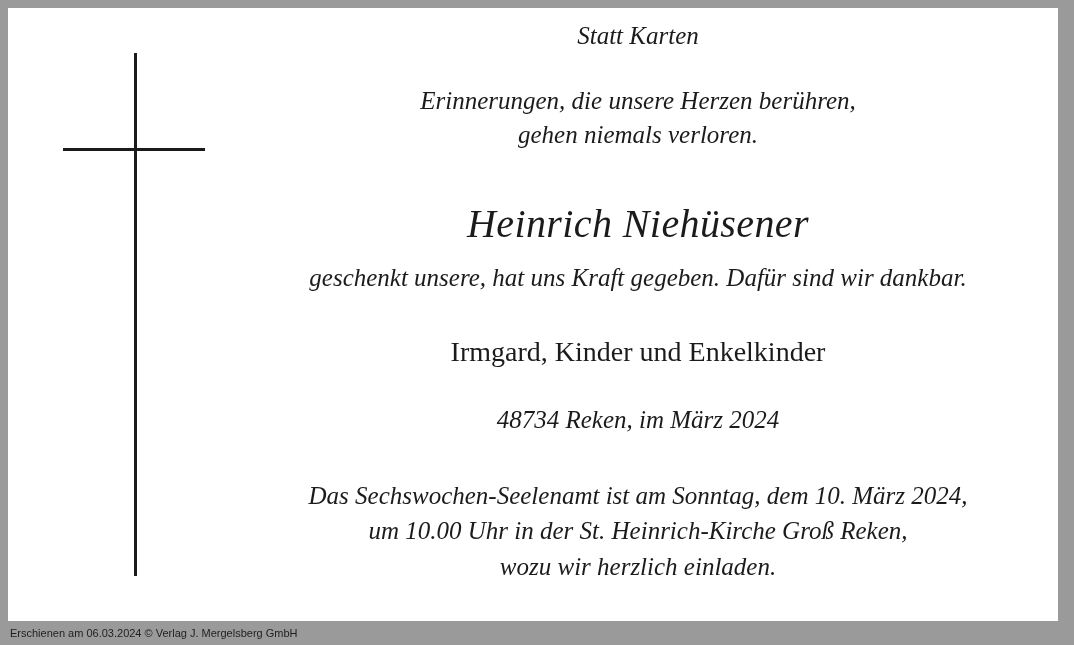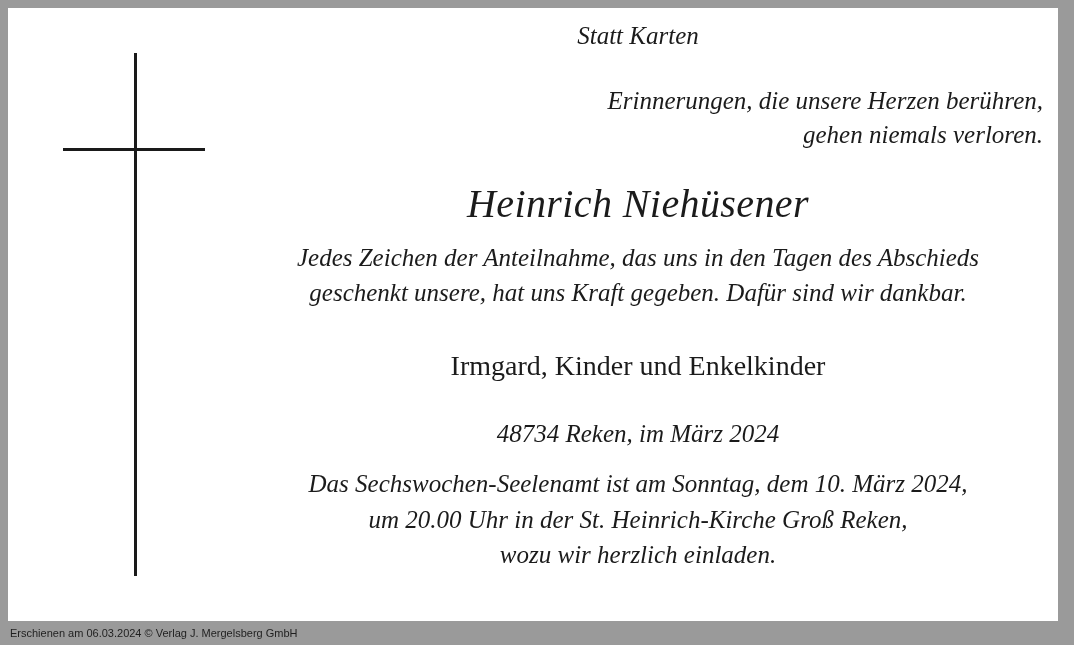--- a/index.html
+++ b/index.html
@@ -77,22 +77,21 @@
 
   .statt-karten {
     font-size: 25px;
     font-style: italic;
     margin: 0 0 34px 0;
   }
 
   .verse {
     font-size: 25px;
     font-style: italic;
-    margin: 0 0 28px 0;
-    text-align: right;
+    margin: 0 0 48px 0;
   }
   .verse div { line-height: 1.36; }
 
   .name {
     font-size: 40px;
     font-style: italic;
     margin: 0 0 14px 0;
     letter-spacing: 0.4px;
   }
 
@@ -111,21 +110,21 @@
   .thanks div { line-height: 1.38; }
 
   .family {
     font-size: 28px;
     margin: 0 0 38px 0;
   }
 
   .place {
     font-size: 25px;
     font-style: italic;
-    margin: 0 0 18px 0;
+    margin: 0 0 44px 0;
   }
 
   .service {
     font-size: 25px;
     font-style: italic;
     margin: 0;
   }
   .service div { line-height: 1.42; }
 
   
@@ -162,31 +161,30 @@
 
       <div class="verse">
         <div class="line">Erinnerungen, die unsere Herzen berühren,</div>
         <div class="line">gehen niemals verloren.</div>
       </div>
 
       <div class="name">Heinrich Niehüsener</div>
 
 
       <div class="thanks">
-        <div class="line">Jedes Zeichen der Anteilnahme, das uns in den Tagen des Abschieds</div>
         <div class="line">geschenkt unsere, hat uns Kraft gegeben. Dafür sind wir dankbar.</div>
       </div>
 
       <div class="family">Irmgard, Kinder und Enkelkinder</div>
 
       <div class="place">48734 Reken, im März 2024</div>
 
       <div class="service">
         <div class="line">Das Sechswochen-Seelenamt ist am Sonntag, dem 10. März 2024,</div>
-        <div class="line">um 20.00 Uhr in der St. Heinrich-Kirche Groß Reken,</div>
+        <div class="line">um 10.00 Uhr in der St. Heinrich-Kirche Groß Reken,</div>
         <div class="line">wozu wir herzlich einladen.</div>
       </div>
 
     </div>
   </div>
 
   <div class="footer">
     <span>Erschienen am 06.03.2024 © Verlag J. Mergelsberg GmbH</span>
   </div>
 

